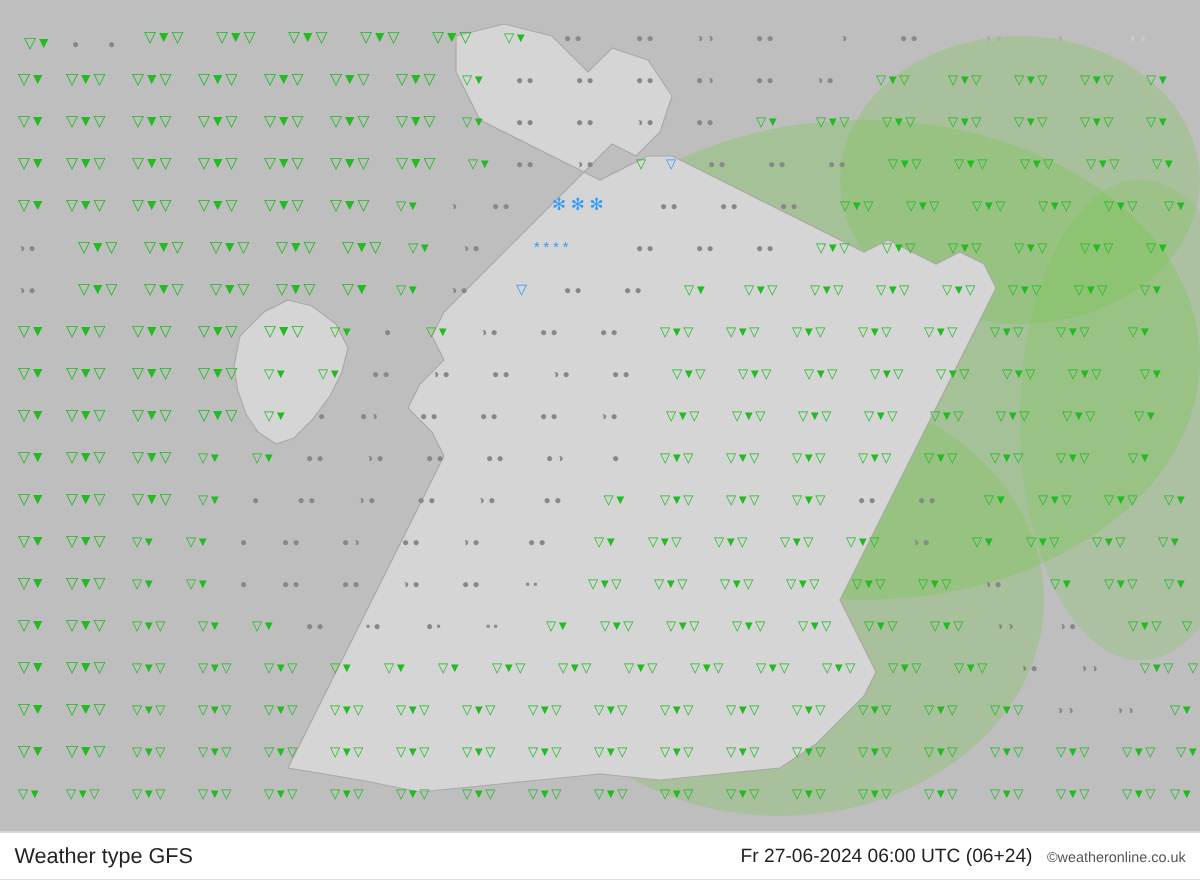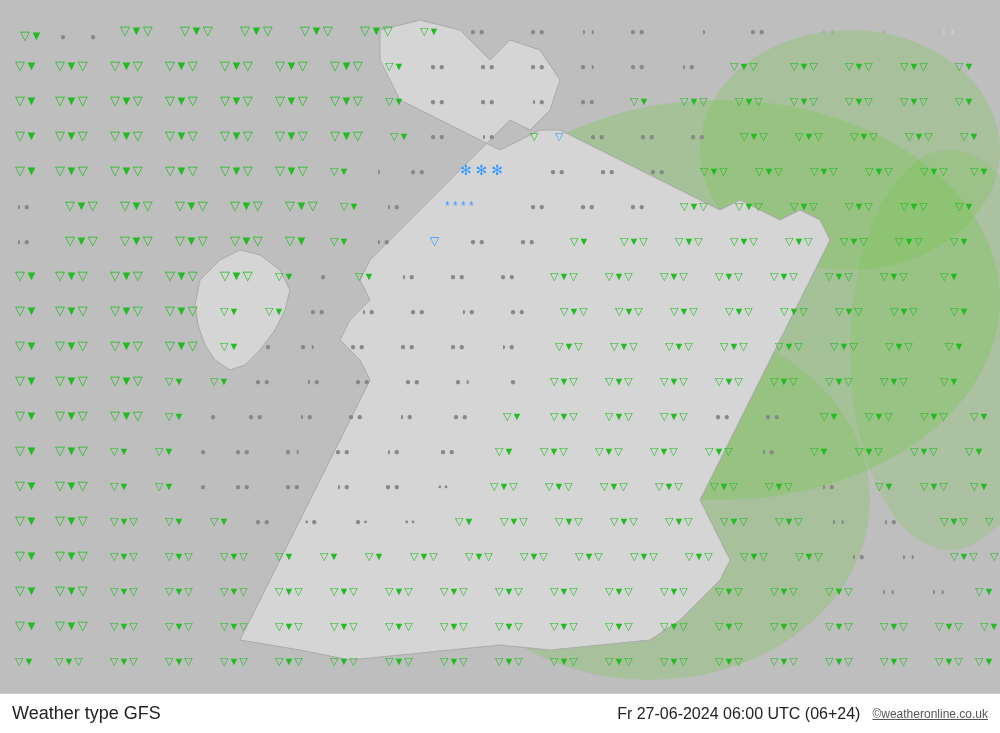--- a/index.html
+++ b/index.html
@@ -53,21 +53,20 @@
     }
 
     #datetime-text {
       font-size: 16px;
       color: #222222;
     }
 
     #watermark {
       font-size: 12px;
       color: #555555;
-      text-decoration: underline;
     }
 
     
     #map-svg {
       position: absolute;
       top: 0; left: 0;
       width: 100%;
       height: 695px;
     }
   </style>

